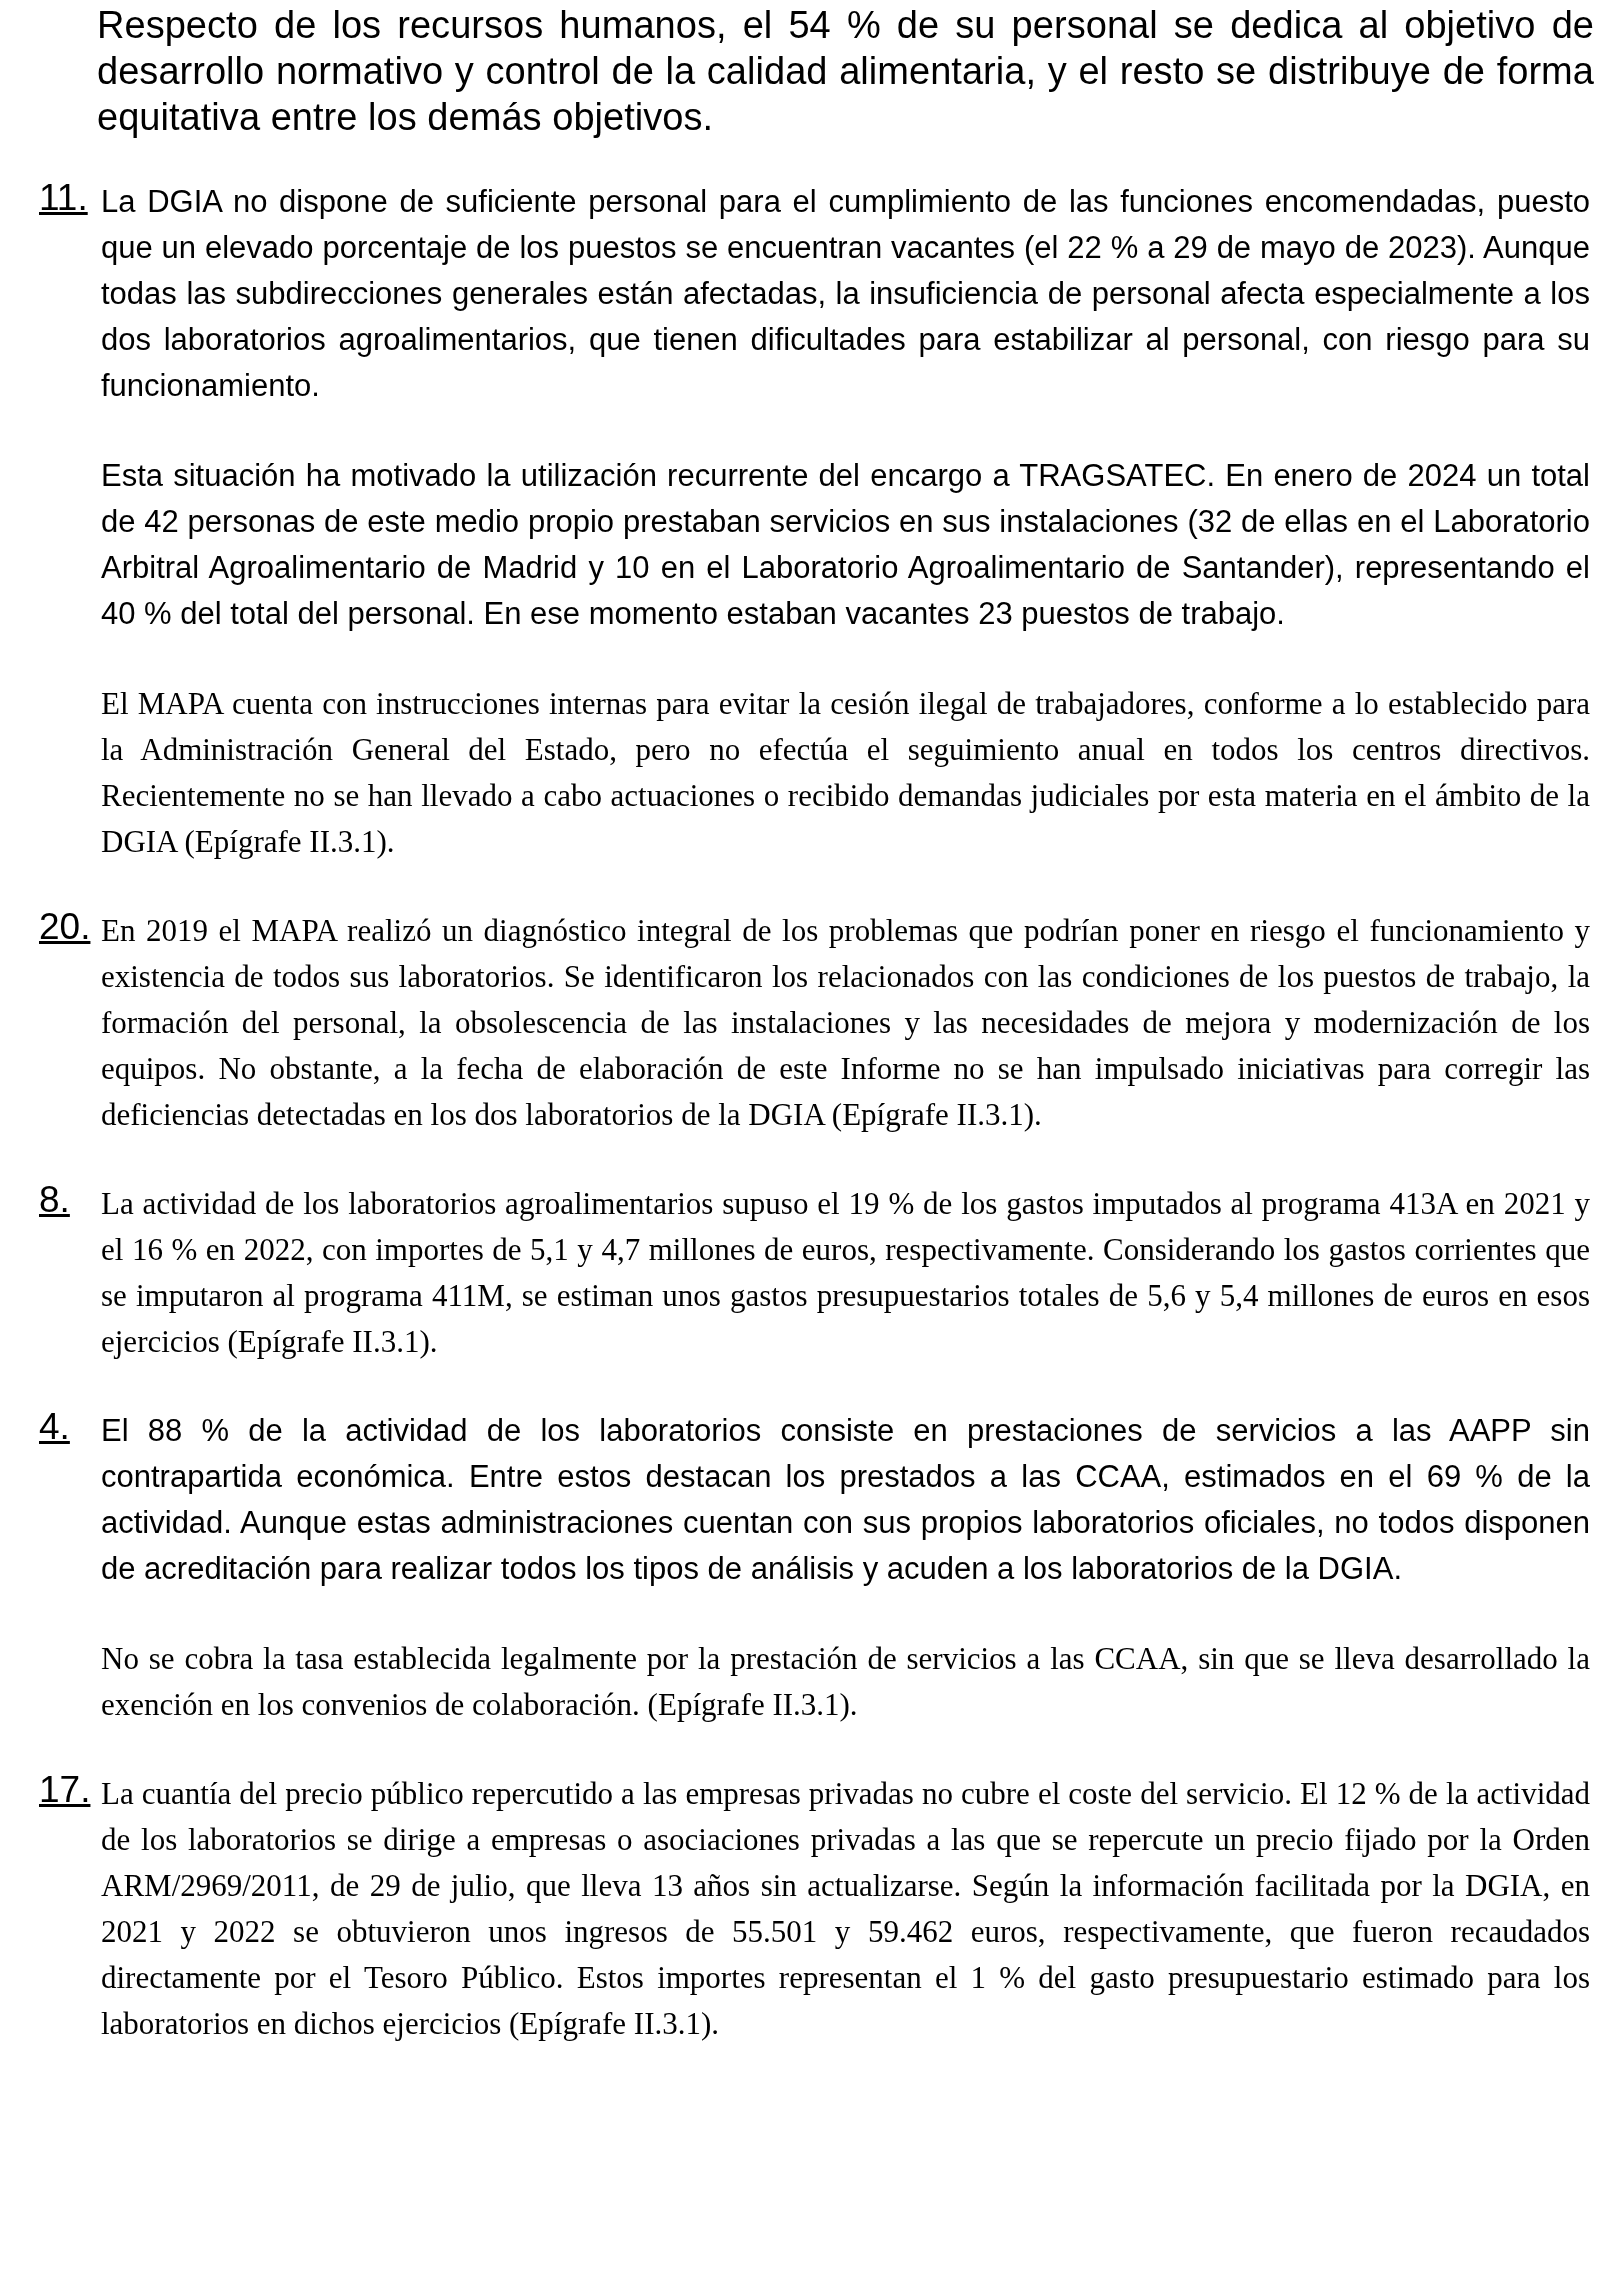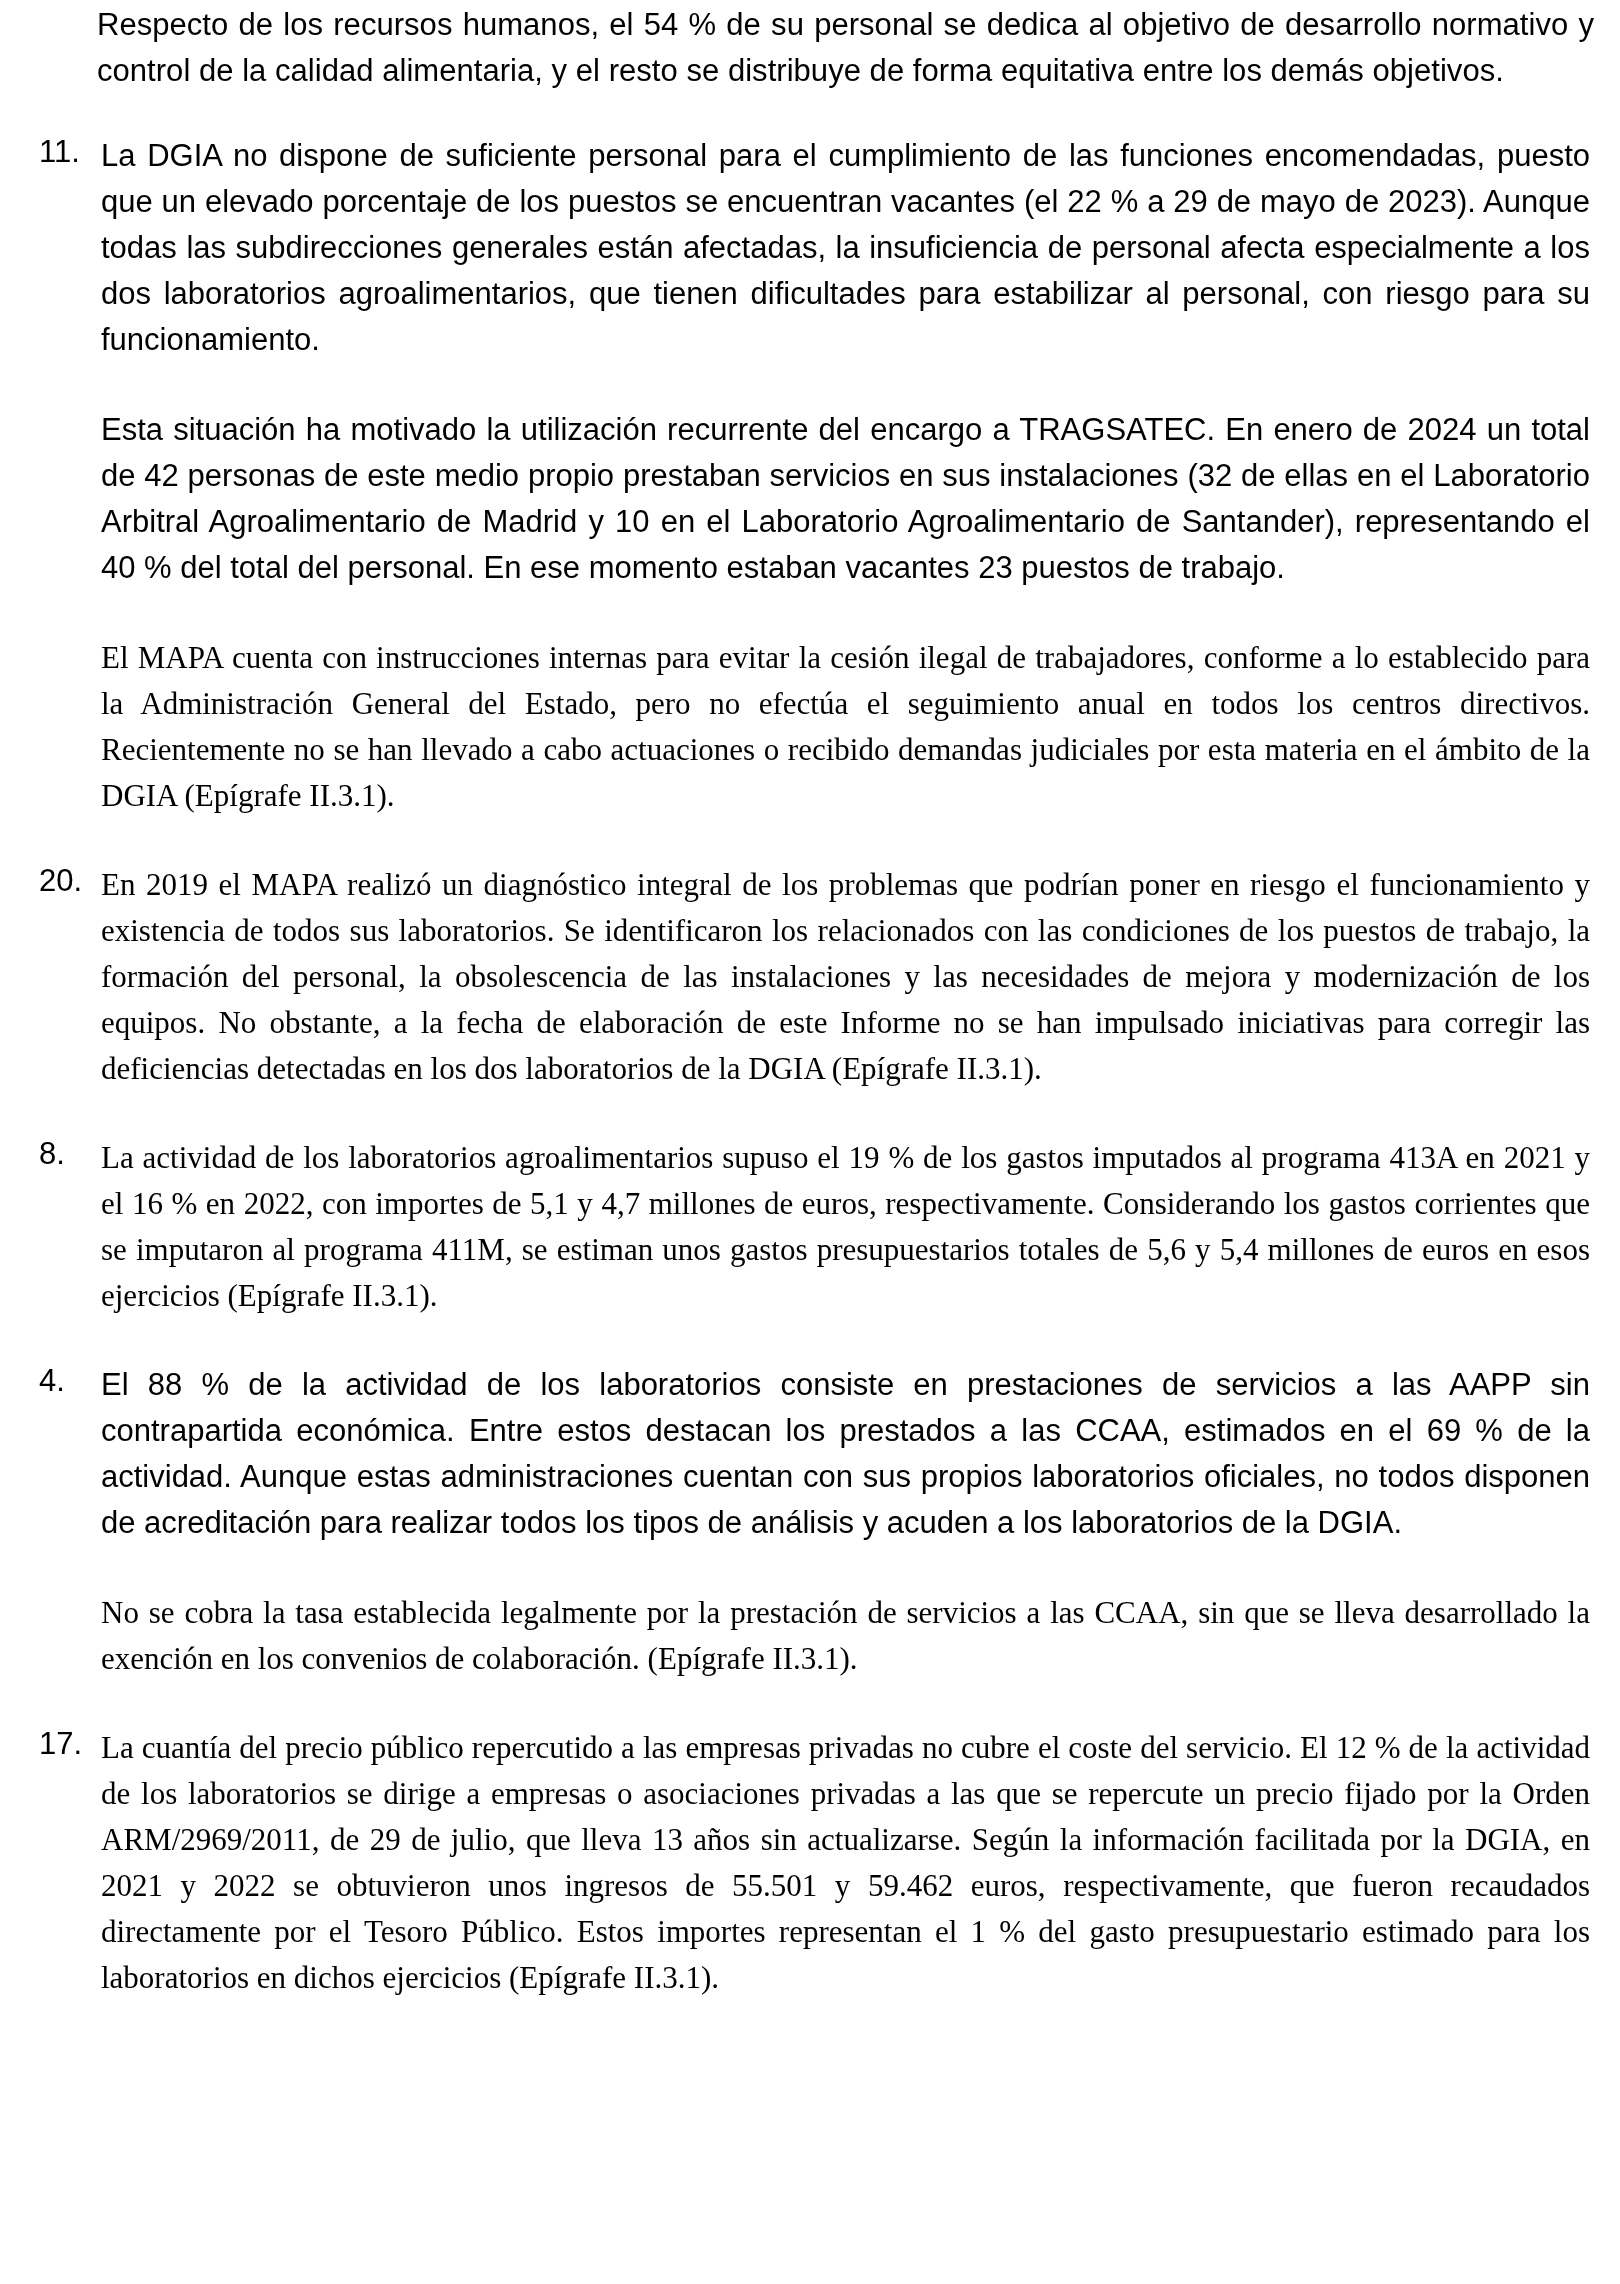--- a/index.html
+++ b/index.html
@@ -24,21 +24,21 @@
 
   .content {
     position: absolute;
     left: 39px;
     top: 1.6px;
     width: 1555px;
   }
 
   
   .para {
-    font-size: 31px;
+    font-size: 38px;
     line-height: 46px;
     text-align: justify;
     text-justify: inter-word;
     margin: 0;
     color: #000;
     letter-spacing: 0.04px;
   }
 
   
   .para.cont {
@@ -51,24 +51,25 @@
   
   .item {
     display: flex;
     align-items: flex-start;
     width: 1555px;
   }
 
   .item-num {
     flex: 0 0 58px;
     width: 58px;
-    font-size: 31px;
+    font-size: 37px;
     line-height: 46px;
     text-align: left;
     white-space: nowrap;
+    text-decoration: underline;
   }
 
   .item-body {
     flex: 1 1 auto;
     min-width: 0;
   }
 
   
   .subpara {
     font-size: 31px;

